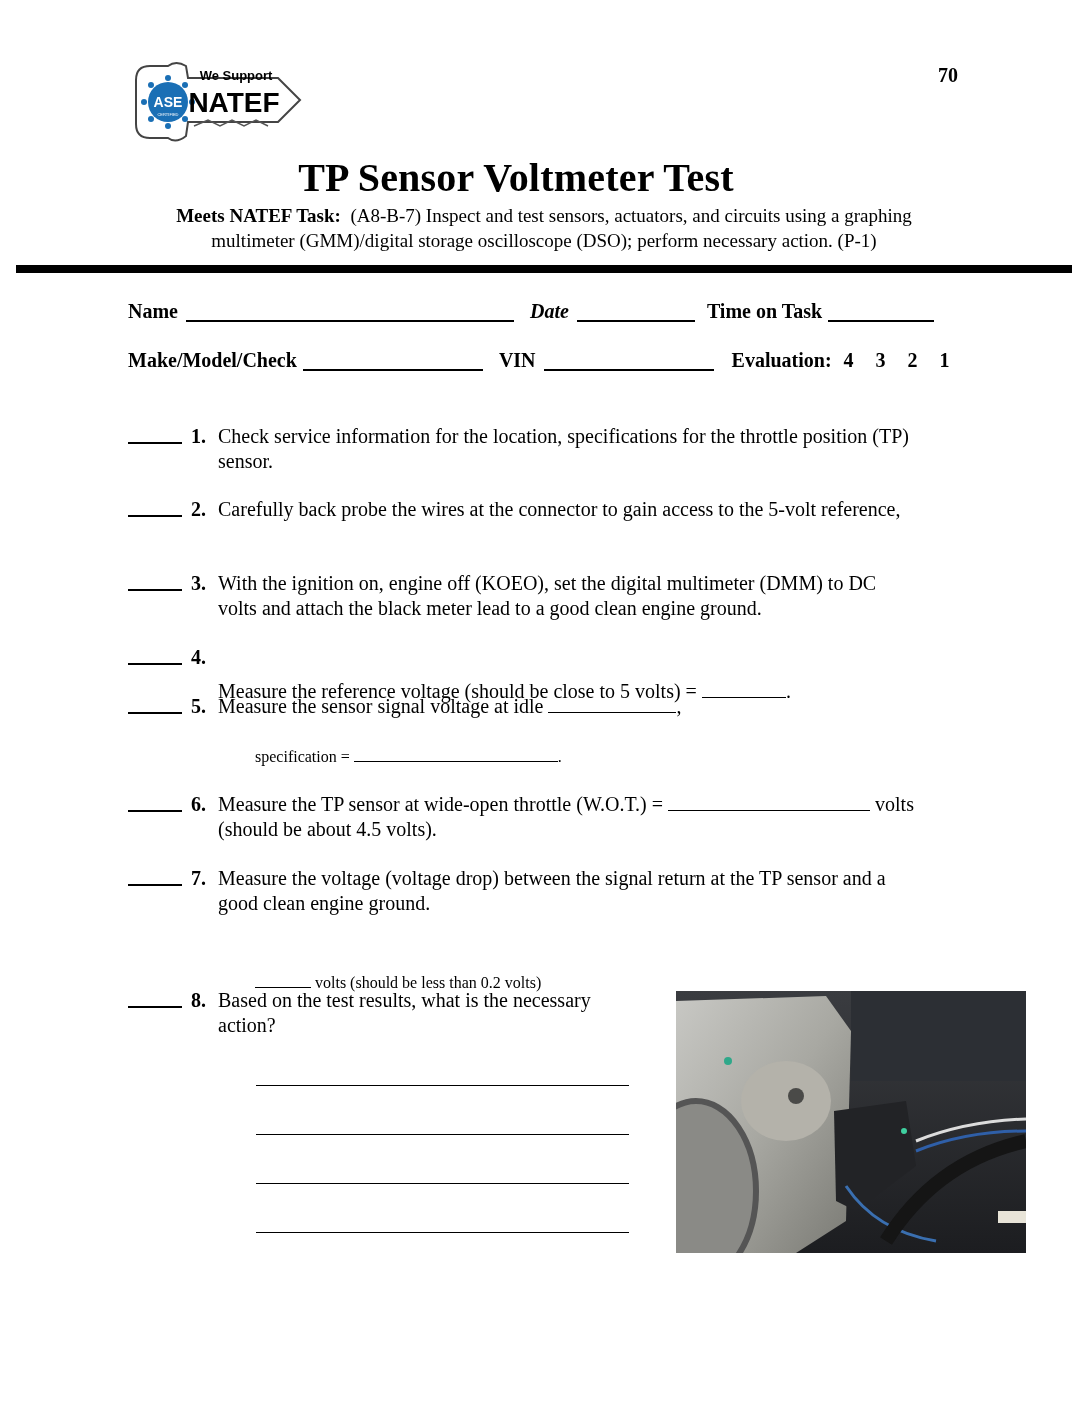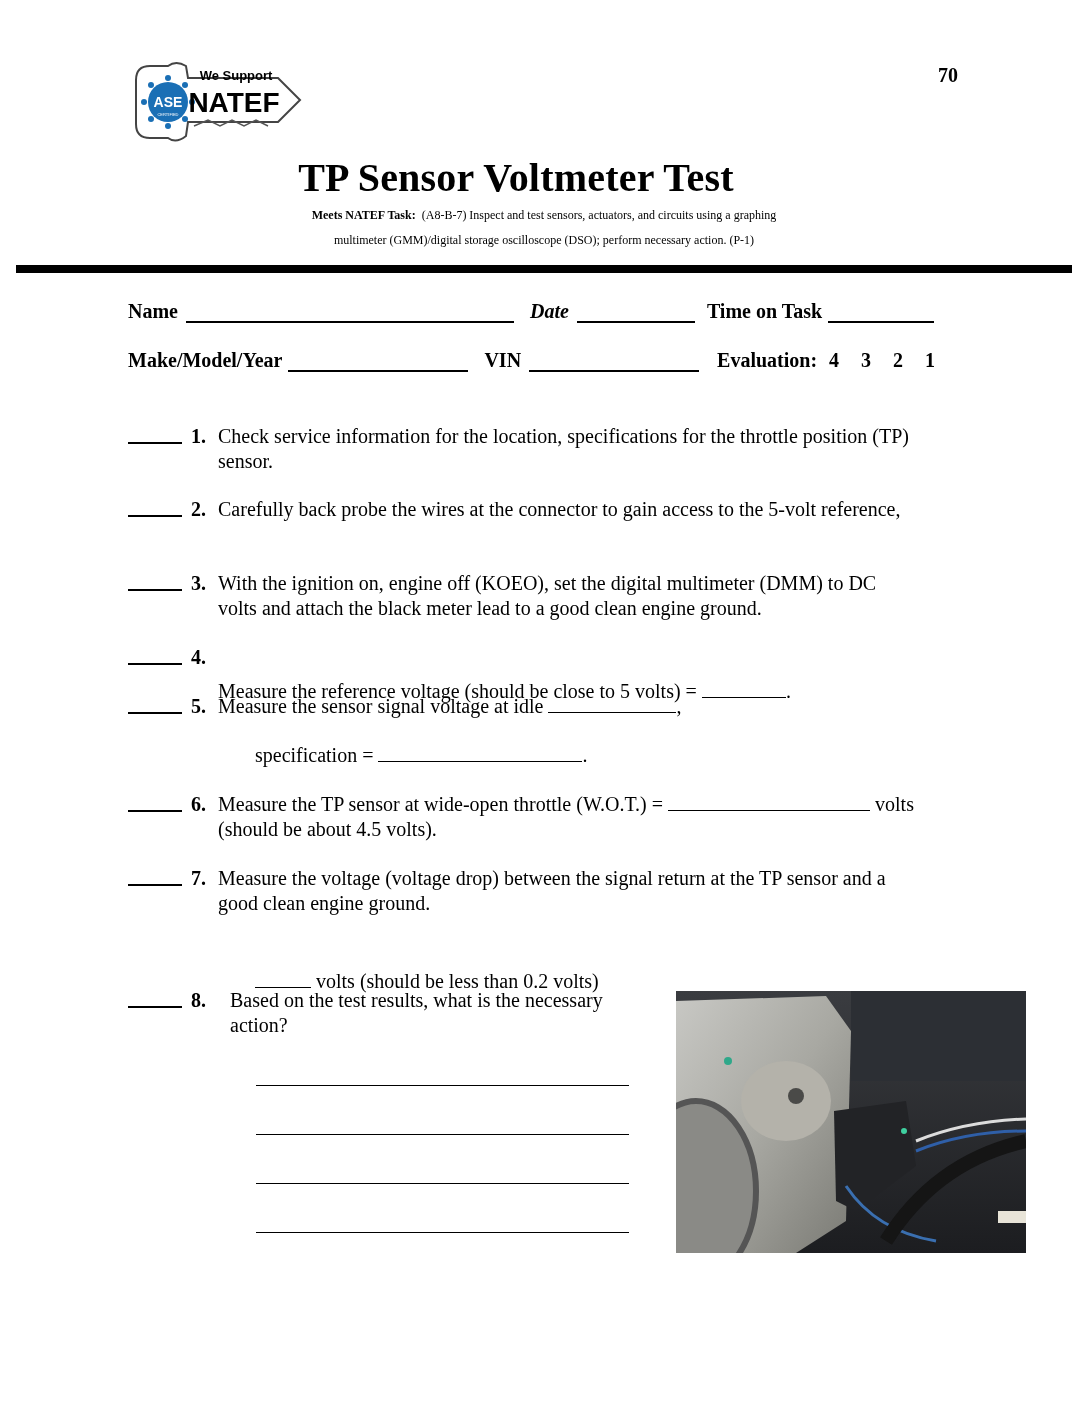--- a/index.html
+++ b/index.html
@@ -5,36 +5,36 @@
   html, body { margin: 0; padding: 0; background: #ffffff; }
   body {
     width: 1088px; height: 1408px; position: relative; overflow: hidden;
     font-family: "Liberation Serif", "DejaVu Serif", serif; color: #000;
   }
   .abs { position: absolute; }
   
   .logo { left: 128px; top: 60px; width: 178px; height: 86px; }
   .page-num { left: 938px; top: 64px; font-weight: bold; font-size: 20px; }
   .title { left: 0; width: 1032px; top: 154px; text-align: center; font-weight: bold; font-size: 40px; letter-spacing: 0.2px; }
-  .task { left: 110px; width: 868px; top: 203px; text-align: center; font-size: 12px; line-height: 25px; }
+  .task { left: 110px; width: 868px; top: 203px; text-align: center; font-size: 19px; line-height: 25px; }
   .task b { font-weight: bold; }
   .rule { left: 16px; width: 1056px; top: 265px; height: 8px; background: #000; }
 
-  .field-row { left: 128px; font-size: 20px; font-weight: bold; display: flex; align-items: flex-end; white-space: nowrap; }
+  .field-row { left: 128px; font-size: 20px; font-weight: bold; display: flex; align-items: center; white-space: nowrap; }
   .blank { display: inline-block; border-bottom: 2px solid #000; height: 18px; vertical-align: baseline; }
   .row1 { top: 300px; }
   .row2 { top: 349px; }
   .eval-num { display: inline-block; margin-left: 14px; }
 
   .item { left: 128px; width: 840px; font-size: 20px; line-height: 25px; }
   .item .check { position: absolute; left: 0; top: 0; width: 54px; height: 18px; border-bottom: 2px solid #000; }
   .item .num { position: absolute; left: 63px; top: 0; font-weight: bold; }
   .item .text { position: absolute; left: 90px; top: 0; width: 750px; }
   .inline-blank { display: inline-block; border-bottom: 1px solid #000; height: 18px; vertical-align: baseline; }
-  .sub { left: 255px; font-size: 20px; line-height: 25px; white-space: nowrap; }
+  .sub { left: 255px; font-size: 16px; line-height: 25px; white-space: nowrap; }
 
   .answer-line { left: 256px; width: 373px; height: 0; border-top: 1px solid #000; }
 
   .photo { left: 676px; top: 991px; width: 350px; height: 262px; overflow: hidden; background: #2a2a2a; }
 </style>
 </head>
 <body>
 
 <div class="abs logo">
   <svg width="178" height="86" viewBox="0 0 178 86">
@@ -72,21 +72,21 @@
 <div class="abs field-row row1">
   <span>Name</span>
   <span class="blank" style="width:328px;margin-left:8px;"></span>
   <span style="margin-left:16px;font-style:italic;">Date</span>
   <span class="blank" style="width:118px;margin-left:8px;"></span>
   <span style="margin-left:12px;">Time on Task</span>
   <span class="blank" style="width:106px;margin-left:6px;"></span>
 </div>
 
 <div class="abs field-row row2">
-  <span>Make/Model/Year</span>
+  <span>Make/Model/Check</span>
   <span class="blank" style="width:180px;margin-left:6px;"></span>
   <span style="margin-left:16px;">VIN</span>
   <span class="blank" style="width:170px;margin-left:8px;"></span>
   <span style="margin-left:18px;">Evaluation:</span>
   <span class="eval-num" style="margin-left:12px;">4</span>
   <span class="eval-num" style="margin-left:22px;">3</span>
   <span class="eval-num" style="margin-left:22px;">2</span>
   <span class="eval-num" style="margin-left:22px;">1</span>
 </div>
 
@@ -152,21 +152,21 @@
     <div>good clean engine ground.</div>
   </div>
 </div>
 <div class="abs sub" style="top:939px;margin-top:30px;">
   <span class="inline-blank" style="width:56px;"></span><span> volts (should be less than 0.2 volts)</span>
 </div>
 
 <div class="abs item" style="top:988px;width:520px;">
   <span class="check"></span>
   <span class="num">8.</span>
-  <div class="text" style="width:430px;margin-left:12px;">
+  <div class="text" style="width:430px;">
     <div>Based on the test results, what is the necessary</div>
     <div>action?</div>
   </div>
 </div>
 
 <div class="abs answer-line" style="top:1085px;"></div>
 <div class="abs answer-line" style="top:1134px;"></div>
 <div class="abs answer-line" style="top:1183px;"></div>
 <div class="abs answer-line" style="top:1232px;"></div>
 

